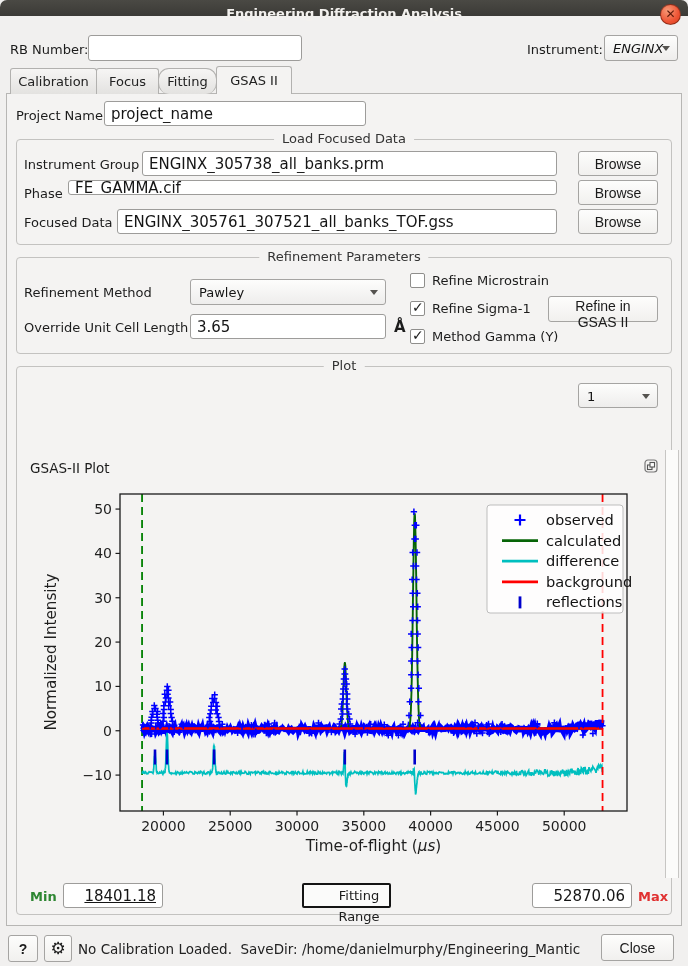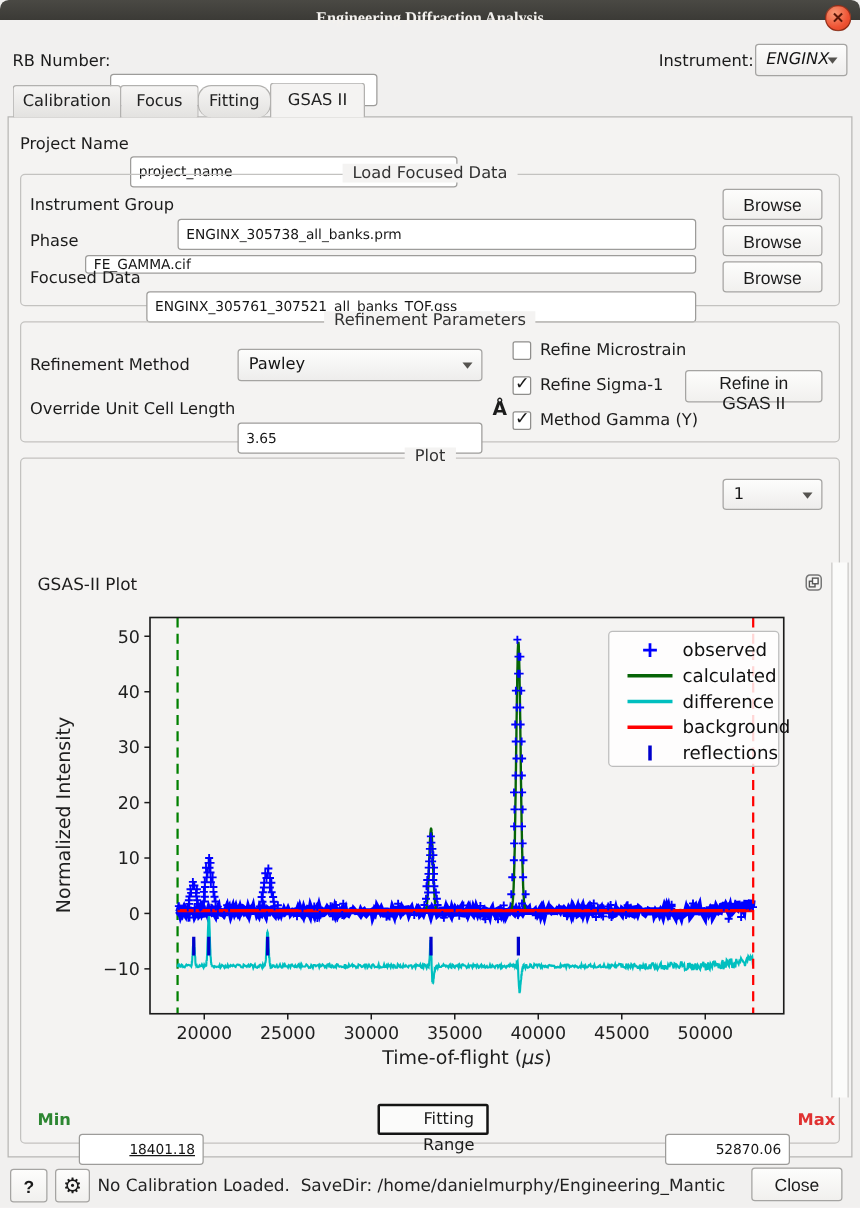--- a/index.html
+++ b/index.html
@@ -1,30 +1,30 @@
 <!DOCTYPE html>
 <html><head>
 <meta charset="utf-8">
 <style>
   html,body{margin:0;padding:0;}
   body{width:688px;height:966px;position:relative;background:#f1f0ef;
        font-family:"DejaVu Sans",sans-serif;font-size:13px;color:#1c1c1c;overflow:hidden;}
   .abs{position:absolute;}
   
   .titlebar{left:0;top:0;width:688px;height:16px;background:linear-gradient(#4a4944,#3b3a36);
-            border-radius:7px 7px 0 0;font-family:Liberation Serif, serif;}
+            border-radius:7px 7px 0 0;}
   .titlebar .title{left:0;top:0;width:100%;height:28px;line-height:28px;text-align:center;
             color:#f3f1ee;font-weight:bold;font-size:13px;}
   .closebtn{right:7px;top:3.5px;width:21px;height:21px;border-radius:50%;
             background:radial-gradient(circle at 35% 30%, #f79a77, #ee5233 62%, #d8431f);
             border:1px solid rgba(60,10,0,.5);box-sizing:border-box;text-align:center;}
   .closebtn span{display:block;line-height:19px;font-size:12px;font-weight:bold;color:#5a1708;}
   
   .tf{background:#fff;border:1px solid #9d9c9a;border-radius:3px;box-sizing:border-box;
-      font-family:"DejaVu Sans",sans-serif;font-size:11px;color:#151515;padding:0 6px;outline:none;margin-top:24px;}
+      font-family:"DejaVu Sans",sans-serif;font-size:15px;color:#151515;padding:0 6px;outline:none;}
   .btn{background:linear-gradient(#fdfdfc,#f1f0ee);border:1px solid #a5a4a2;border-radius:3px;
        box-sizing:border-box;text-align:center;font-size:14px;color:#1b1b1b;}
   .btn span{display:block;}
   .combo{background:linear-gradient(#fdfdfc,#eeedec);border:1px solid #a5a4a2;border-radius:3px;
        box-sizing:border-box;color:#151515;}
   .combo .cval{position:absolute;left:8px;top:50%;transform:translateY(-50%);}
   .combo .carr{position:absolute;right:7px;top:50%;margin-top:-2px;width:0;height:0;
        border-left:4px solid transparent;border-right:4px solid transparent;border-top:5px solid #55534f;}
   .lbl{white-space:nowrap;}
   

